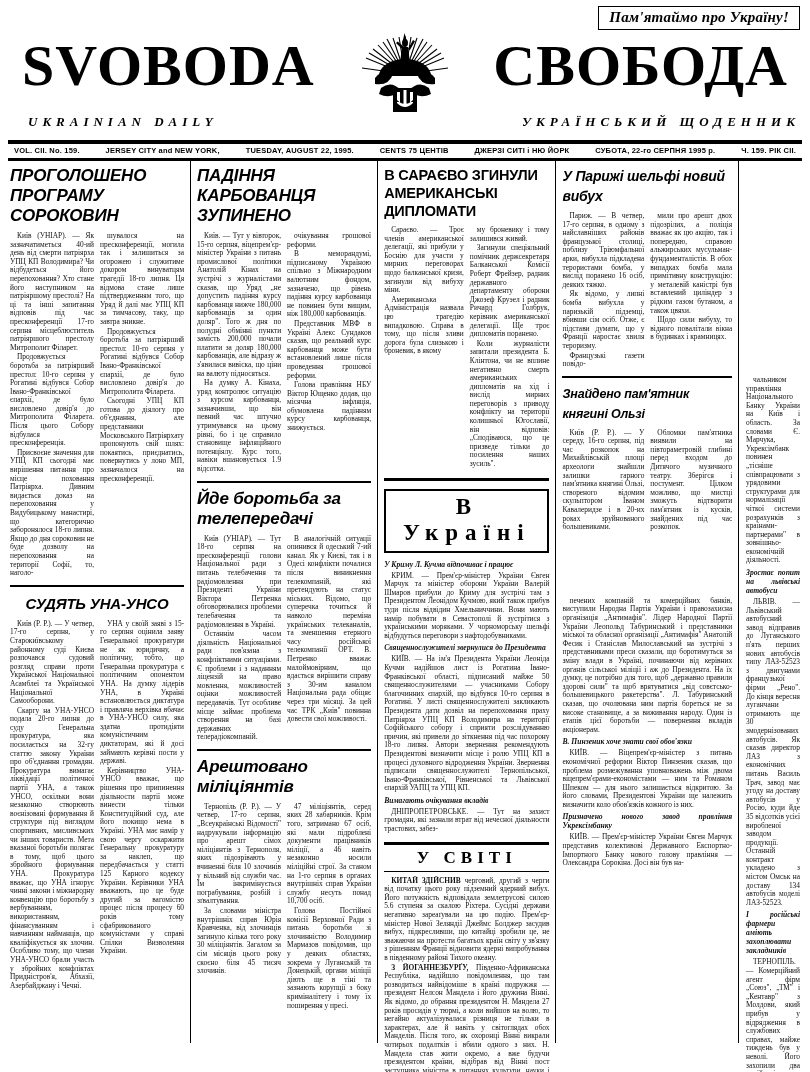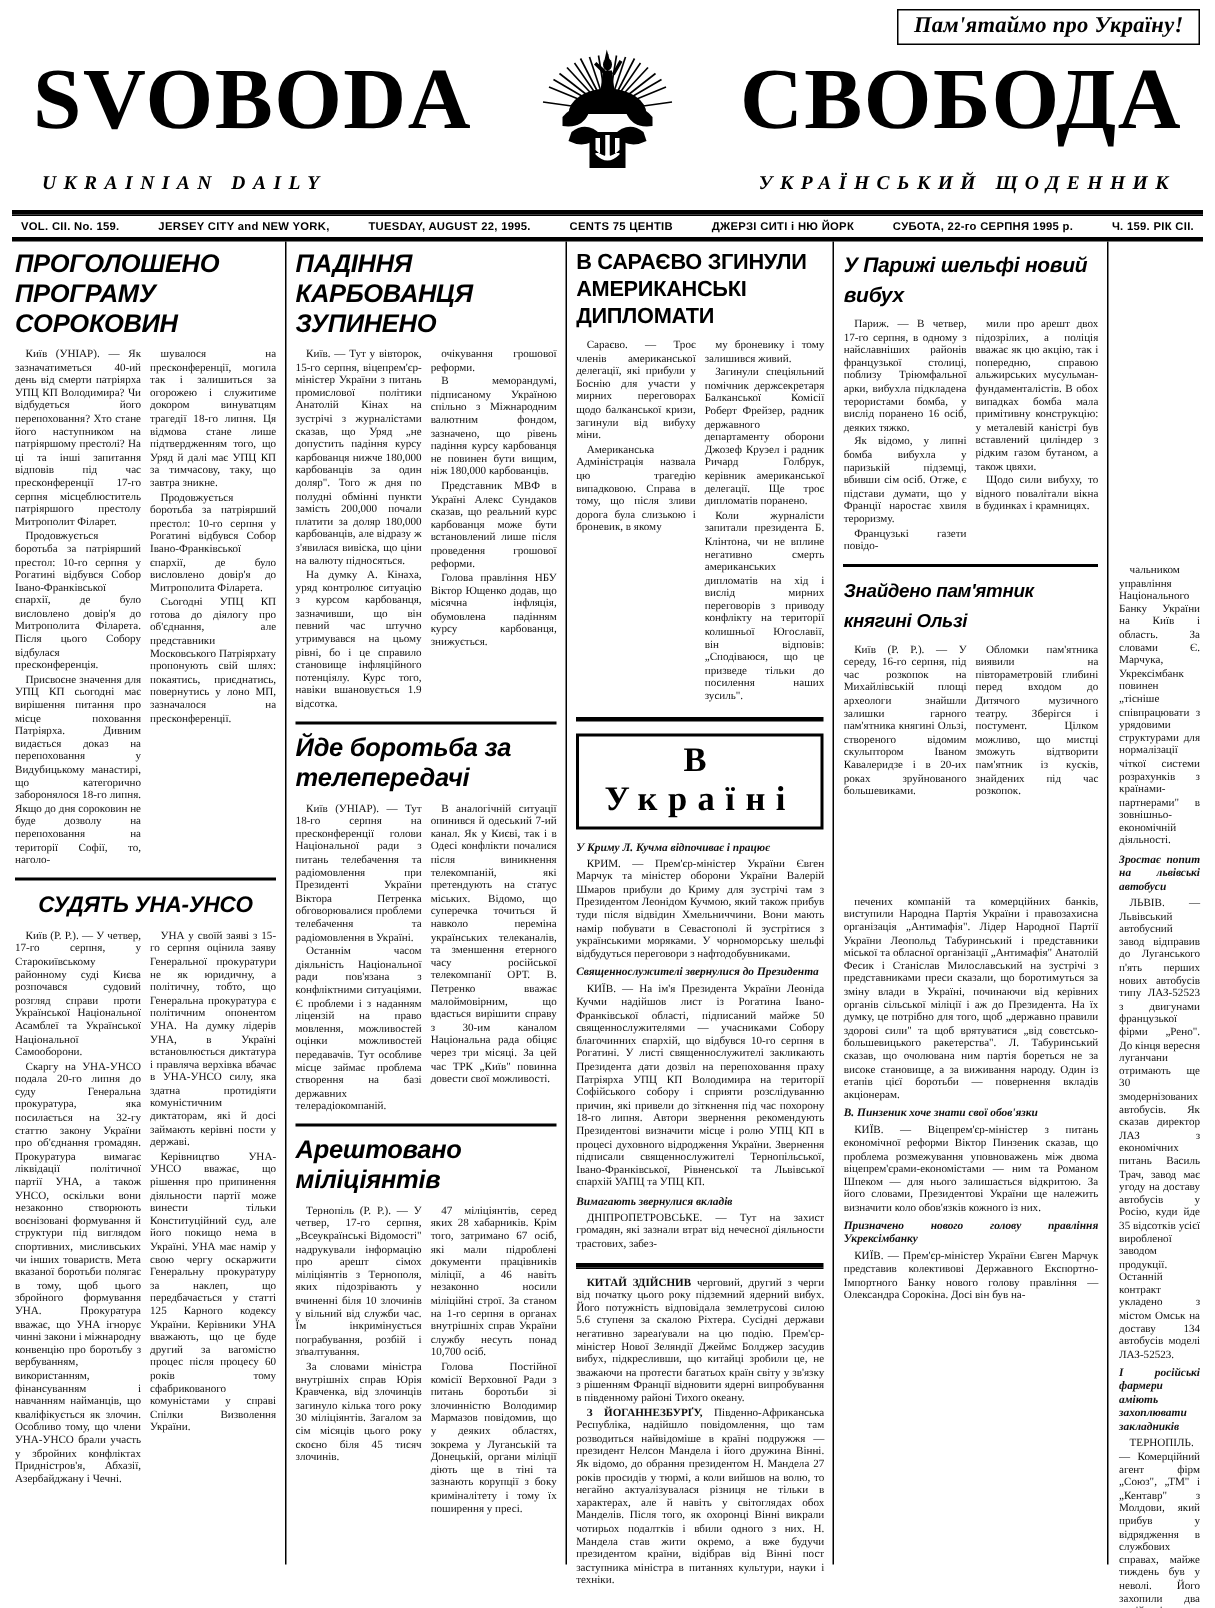--- a/index.html
+++ b/index.html
@@ -34,21 +34,21 @@
     position:absolute;left:50%;top:-4px;transform:translateX(-50%);
     width:120px;height:86px;
   }
   .subtitle-row{position:relative;height:22px;text-align:right;}
   .sub-left,.sub-right{
     position:absolute;top:0;
     font-family:"Liberation Serif", serif;
     font-style:italic;font-weight:bold;font-size:13px;letter-spacing:5px;
   }
   .sub-left{left:20px;}
-  .sub-right{right:18px;}
+  .sub-right{right:2px;}
 
   .rule-thick{border-top:3px solid #000;margin-top:4px;}
   .infobar{
     display:flex;justify-content:space-between;align-items:center;
     border-top:1px solid #000;border-bottom:3px solid #000;
     padding:2px 6px 3px 6px;
     font-family:"Liberation Sans", sans-serif;
     font-size:7.5px;font-weight:bold;letter-spacing:.2px;
   }
   .infobar span{white-space:nowrap;}
@@ -282,25 +282,26 @@
 
       <div style="border:2px solid #000;margin-top:8px;">
         <div style="font-family:'Liberation Serif',serif;font-weight:bold;font-size:23px;letter-spacing:7px;text-align:center;padding:3px 0 5px 0;">В Україні</div>
       </div>
 
       <div class="bodytext" style="margin-top:7px;">
         <div class="mini-head">У Криму Л. Кучма відпочиває і працює</div>
         <p>КРИМ. — Прем'єр-міністер України Євген Марчук та міністер оборони України Валерій Шмаров прибули до Криму для зустрічі там з Президентом Леонідом Кучмою, який також прибув туди після відвідин Хмельниччини. Вони мають намір побувати в Севастополі й зустрітися з українськими моряками. У чорноморську шельфі відбудуться переговори з нафтодобувниками.</p>
         <div class="mini-head">Священнослужителі звернулися до Президента</div>
         <p>КИЇВ. — На ім'я Президента України Леоніда Кучми надійшов лист із Рогатина Івано-Франківської області, підписаний майже 50 священнослужителями — учасниками Собору благочинних єпархій, що відбувся 10-го серпня в Рогатині. У листі священнослужителі закликають Президента дати дозвіл на перепоховання праху Патріярха УПЦ КП Володимира на території Софійського собору і сприяти розслідуванню причин, які привели до зіткнення під час похорону 18-го липня. Автори звернення рекомендують Президентові визначити місце і ролю УПЦ КП в процесі духовного відродження України. Звернення підписали священнослужителі Тернопільської, Івано-Франківської, Рівненської та Львівської єпархій УАПЦ та УПЦ КП.</p>
-        <div class="mini-head">Вимагають звернулися вкладів</div>
+        <div class="mini-head">Вимагають очікування вкладів</div>
         <p>ДНІПРОПЕТРОВСЬКЕ. — Тут на захист громадян, які зазнали втрат від нечесної діяльности трастових, забез-</p>
       </div>
 
       <div class="hr-thick" style="margin:8px 0 0 0;"></div>
+      <div class="sect-head2">У СВІТІ</div>
       <div class="hr-thin" style="margin-bottom:5px;"></div>
       <div class="bodytext">
         <p><span class="lead">КИТАЙ ЗДІЙСНИВ</span><span> черговий, другий з черги від початку цього року підземний ядерний вибух. Його потужність відповідала землетрусові силою 5.6 ступеня за скалою Ріхтера. Сусідні держави негативно зареаґували на цю подію. Прем'єр-міністер Нової Зеляндії Джеймс Болджер засудив вибух, підкресливши, що китайці зробили це, не зважаючи на протести багатьох країн світу у зв'язку з рішенням Франції відновити ядерні випробування в південному районі Тихого океану.</span></p>
         <p><span class="lead">З ЙОГАННЕЗБУРҐУ,</span><span> Південно-Африканська Республіка, надійшло повідомлення, що там розводиться найвідоміше в країні подружжя — президент Нелсон Мандела і його дружина Вінні. Як відомо, до обрання президентом Н. Мандела 27 років просидів у тюрмі, а коли вийшов на волю, то негайно актуалізувалася різниця не тільки в характерах, але й навіть у світоглядах обох Манделів. Після того, як охоронці Вінні викрали чотирьох подалтків і вбили одного з них. Н. Мандела став жити окремо, а вже будучи президентом країни, відібрав від Вінні пост заступника міністра в питаннях культури, науки і техніки.</span></p>
 
       </div>
     </div>
 
     <div class="vrule" style="width:195px;padding:0 6px;">
       <div class="headline" style="font-size:14px;">У Парижі шельфі новий вибух</div>
@@ -327,21 +328,21 @@
         </div>
       </div>
 
       <div class="hr-thick" style="margin:8px 0 0 0;visibility:hidden;"></div>
       <div style="height:46px;"></div>
 
       <div class="bodytext" style="margin-top:7px;">
         <p>печених компаній та комерційних банків, виступили Народна Партія України і правозахисна організація „Антимафія". Лідер Народної Партії України Леопольд Табуринський і представники міської та обласної організації „Антимафія" Анатолій Фесик і Станіслав Милославський на зустрічі з представниками преси сказали, що боротимуться за зміну влади в Україні, починаючи від керівних органів сільської міліції і аж до Президента. На їх думку, це потрібно для того, щоб „державно правили здорові сили" та щоб врятуватися „від совєтсько-большевицького ракетерства". Л. Табуринський сказав, що очолювана ним партія бореться не за високе становище, а за виживання народу. Один із етапів цієї боротьби — повернення вкладів акціонерам.</p>
         <div class="mini-head">В. Пинзеник хоче знати свої обов'язки</div>
         <p>КИЇВ. — Віцепрем'єр-міністер з питань економічної реформи Віктор Пинзеник сказав, що проблема розмежування уповноважень між двома віцепрем'єрами-економістами — ним та Романом Шпеком — для нього залишається відкритою. За його словами, Президентові України ще належить визначити коло обов'язків кожного із них.</p>
-        <div class="mini-head">Призначено нового голову правління Укрексімбанку</div>
+        <div class="mini-head">Призначено нового завод правління Укрексімбанку</div>
         <p>КИЇВ. — Прем'єр-міністер України Євген Марчук представив колективові Державного Експортно-Імпортного Банку нового голову правління — Олександра Сорокіна. Досі він був на-</p>
       </div>
     </div>
 
     <div class="vrule" style="width:1px;"></div>
     <div style="flex:1;padding:0 2px 0 6px;">
       <div style="height:215px;"></div>
 
       <div class="bodytext">
         <p>чальником управління Національного Банку України на Київ і область. За словами Є. Марчука, Укрексімбанк повинен „тісніше співпрацювати з урядовими структурами для нормалізації чіткої системи розрахунків з країнами-партнерами" в зовнішньо-економічній діяльності.</p>

